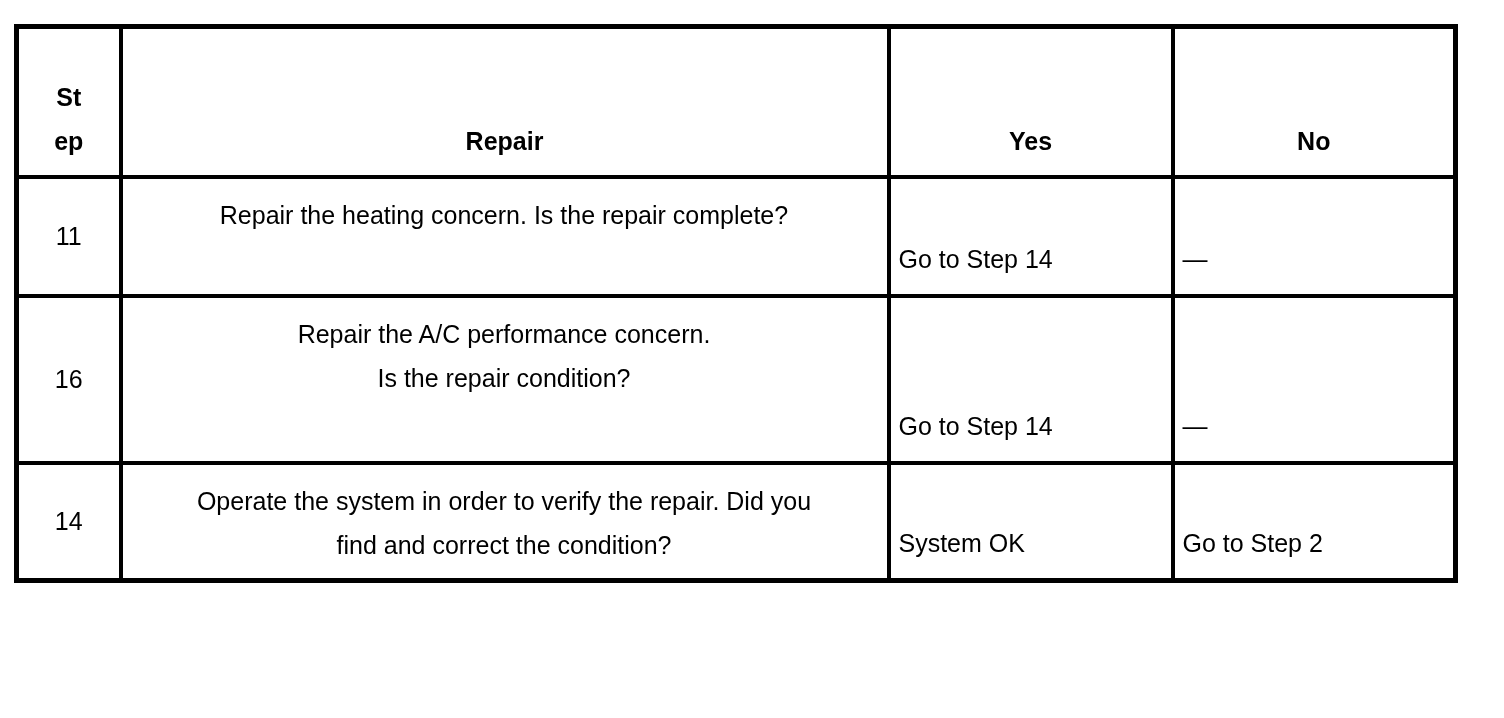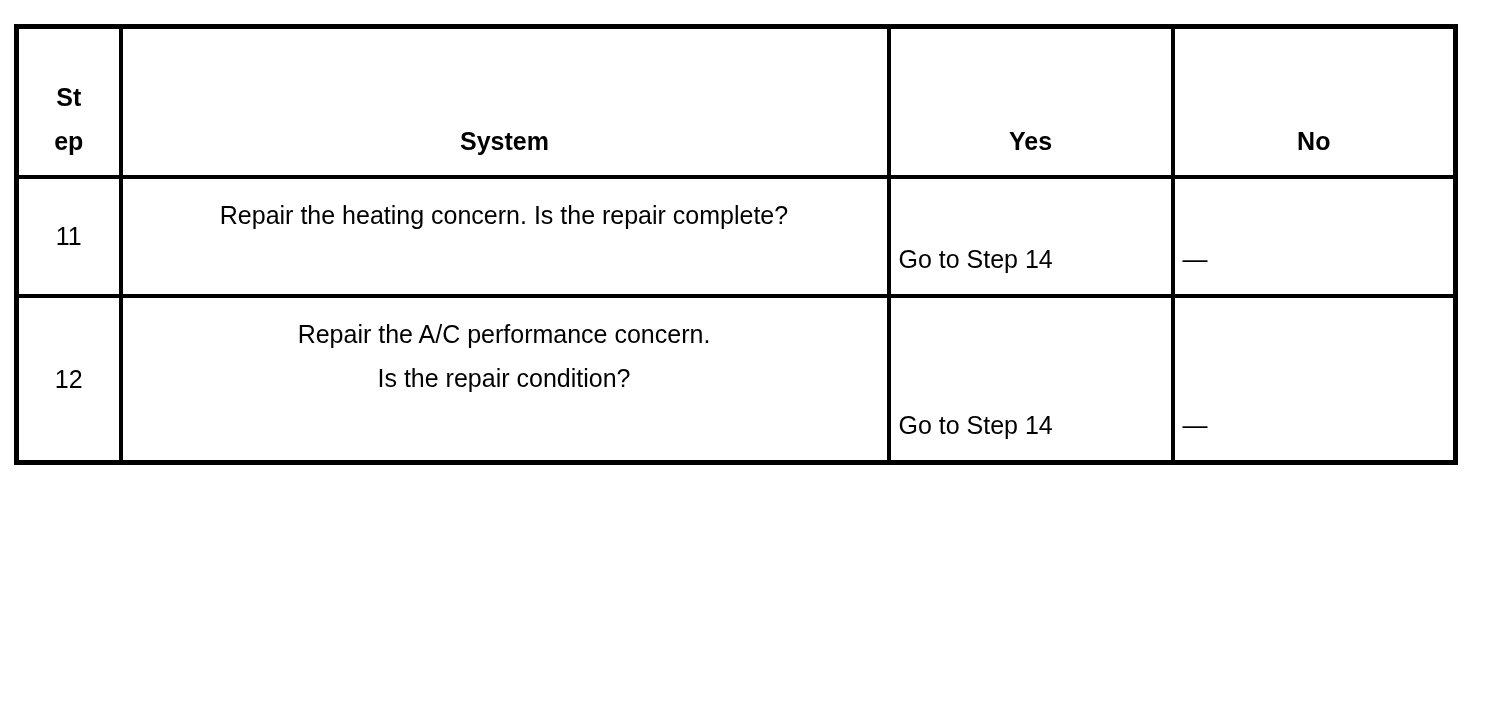--- a/index.html
+++ b/index.html
@@ -80,39 +80,48 @@
       <col class="c-action">
       <col class="c-yes">
       <col class="c-no">
     </colgroup>
     <thead>
       <tr class="hrow">
         <th>
           <span class="hline">St</span>
           <span class="hline">ep</span>
         </th>
-        <th>System</th>
+        <th>Repair</th>
         <th>Yes</th>
         <th>No</th>
       </tr>
     </thead>
     <tbody>
       <tr>
         <td class="step">11</td>
         <td class="action">
           <span class="aline">Repair the heating concern. Is the repair complete?</span>
           <span class="aline"></span>
         </td>
         <td class="yes">Go to Step 14</td>
         <td class="no">—</td>
       </tr>
       <tr>
-        <td class="step">12</td>
+        <td class="step">16</td>
         <td class="action">
           <span class="aline">Repair the A/C performance concern.</span>
           <span class="aline">Is the repair condition?</span>
         </td>
         <td class="yes">Go to Step 14</td>
         <td class="no">—</td>
       </tr>
+      <tr>
+        <td class="step">14</td>
+        <td class="action">
+          <span class="aline">Operate the system in order to verify the repair. Did you</span>
+          <span class="aline">find and correct the condition?</span>
+        </td>
+        <td class="yes">System OK</td>
+        <td class="no">Go to Step 2</td>
+      </tr>
     </tbody>
   </table>
 </div>
 
 </body></html>

